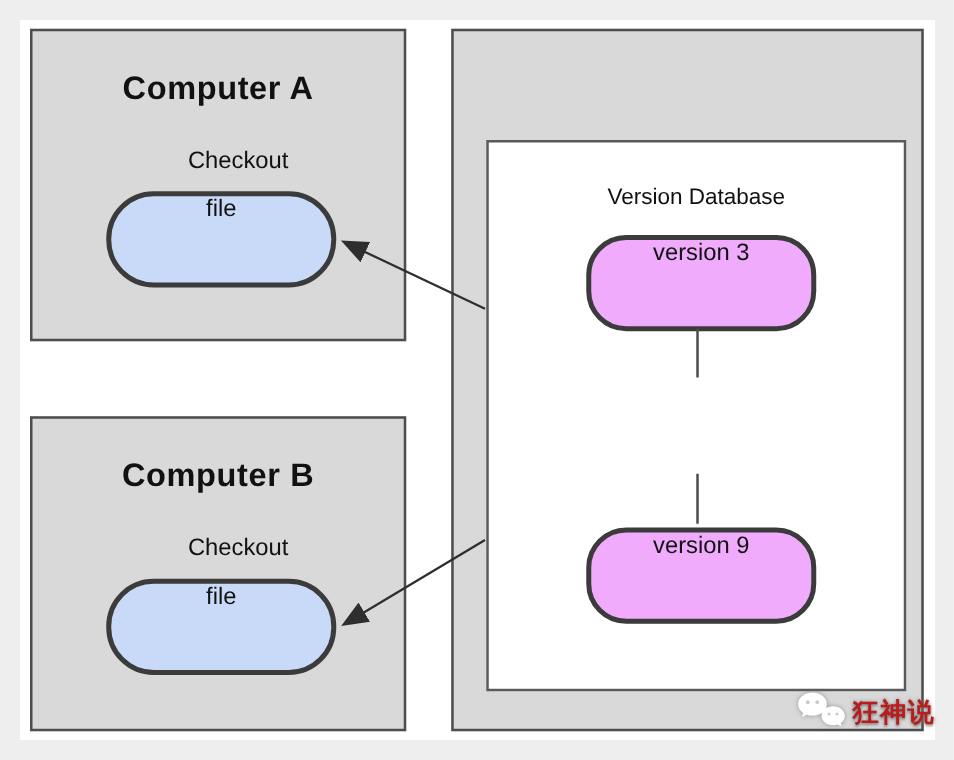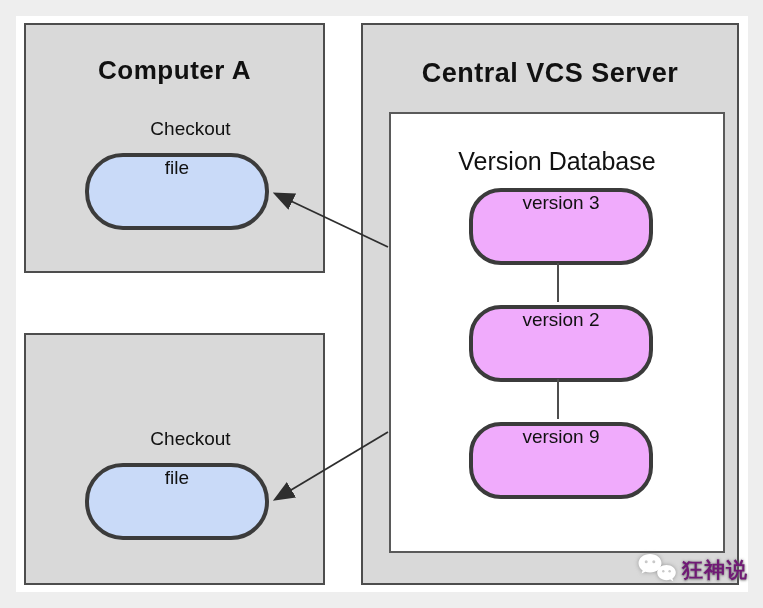--- a/index.html
+++ b/index.html
@@ -45,74 +45,71 @@
   }
   .file-pill{
     left:59px;top:128px;width:184px;height:77px;
     background:#c9daf8;border-radius:38px;
   }
   .white-box{
     position:absolute;left:26px;top:87px;width:336px;height:441px;
     background:#ffffff;border:2px solid #5a5a5a;box-sizing:border-box;
   }
   .db-title{
-    position:absolute;left:0;right:0;top:33px;text-align:center;font-size:25px;
+    position:absolute;left:0;right:0;top:33px;text-align:center;font-size:18px;
   }
   .version-pill{
     left:78px;width:184px;height:77px;
     background:#f0abfc;border-radius:32px;
   }
   #pill-v3{top:74px;}
   #pill-v2{top:191px;}
   #pill-v1{top:308px;}
   svg.overlay{
     position:absolute;left:0;top:0;width:763px;height:608px;
     pointer-events:none;
   }
   .watermark{
     position:absolute;left:637px;top:553px;
     display:flex;align-items:center;gap:5px;
   }
   .watermark-text{
-    color:#701a75;font-size:21px;font-weight:bold;letter-spacing:1px;
+    color:#b91c1c;font-size:21px;font-weight:bold;letter-spacing:1px;
     text-shadow:0 0 3px rgba(120,120,120,0.85), 0 1px 2px rgba(110,110,110,0.6);
     white-space:nowrap;
   }
   .wm-icon{filter:drop-shadow(0 0 2px rgba(120,120,120,0.7));}
 </style>
 </head>
 <body>
 
 <div class="stage">
   <div class="canvas"></div>
 
   <div class="gray-box" id="box-a">
     <div class="box-title">Computer A</div>
     <div class="checkout-label">Checkout</div>
     <div class="pill file-pill">
       <span>file</span>
     </div>
   </div>
 
   <div class="gray-box" id="box-b">
+    <div class="box-title">Computer B</div>
     <div class="checkout-label">Checkout</div>
     <div class="pill file-pill">
       <span>file</span>
     </div>
   </div>
 
   <div class="gray-box" id="box-server">
-    <div class="box-title">Central VCS Server</div>
     <div class="white-box">
       <div class="db-title">Version Database</div>
       <div class="pill version-pill" id="pill-v3">
         <span>version 3</span>
-      </div>
-      <div class="pill version-pill" id="pill-v2">
-        <span>version 2</span>
       </div>
       <div class="pill version-pill" id="pill-v1">
         <span>version 9</span>
       </div>
     </div>
   </div>
 
   <svg class="overlay" viewBox="0 0 763 608">
     <defs>
       <marker id="arrowhead" markerWidth="12" markerHeight="10" refX="10" refY="5" orient="auto">

